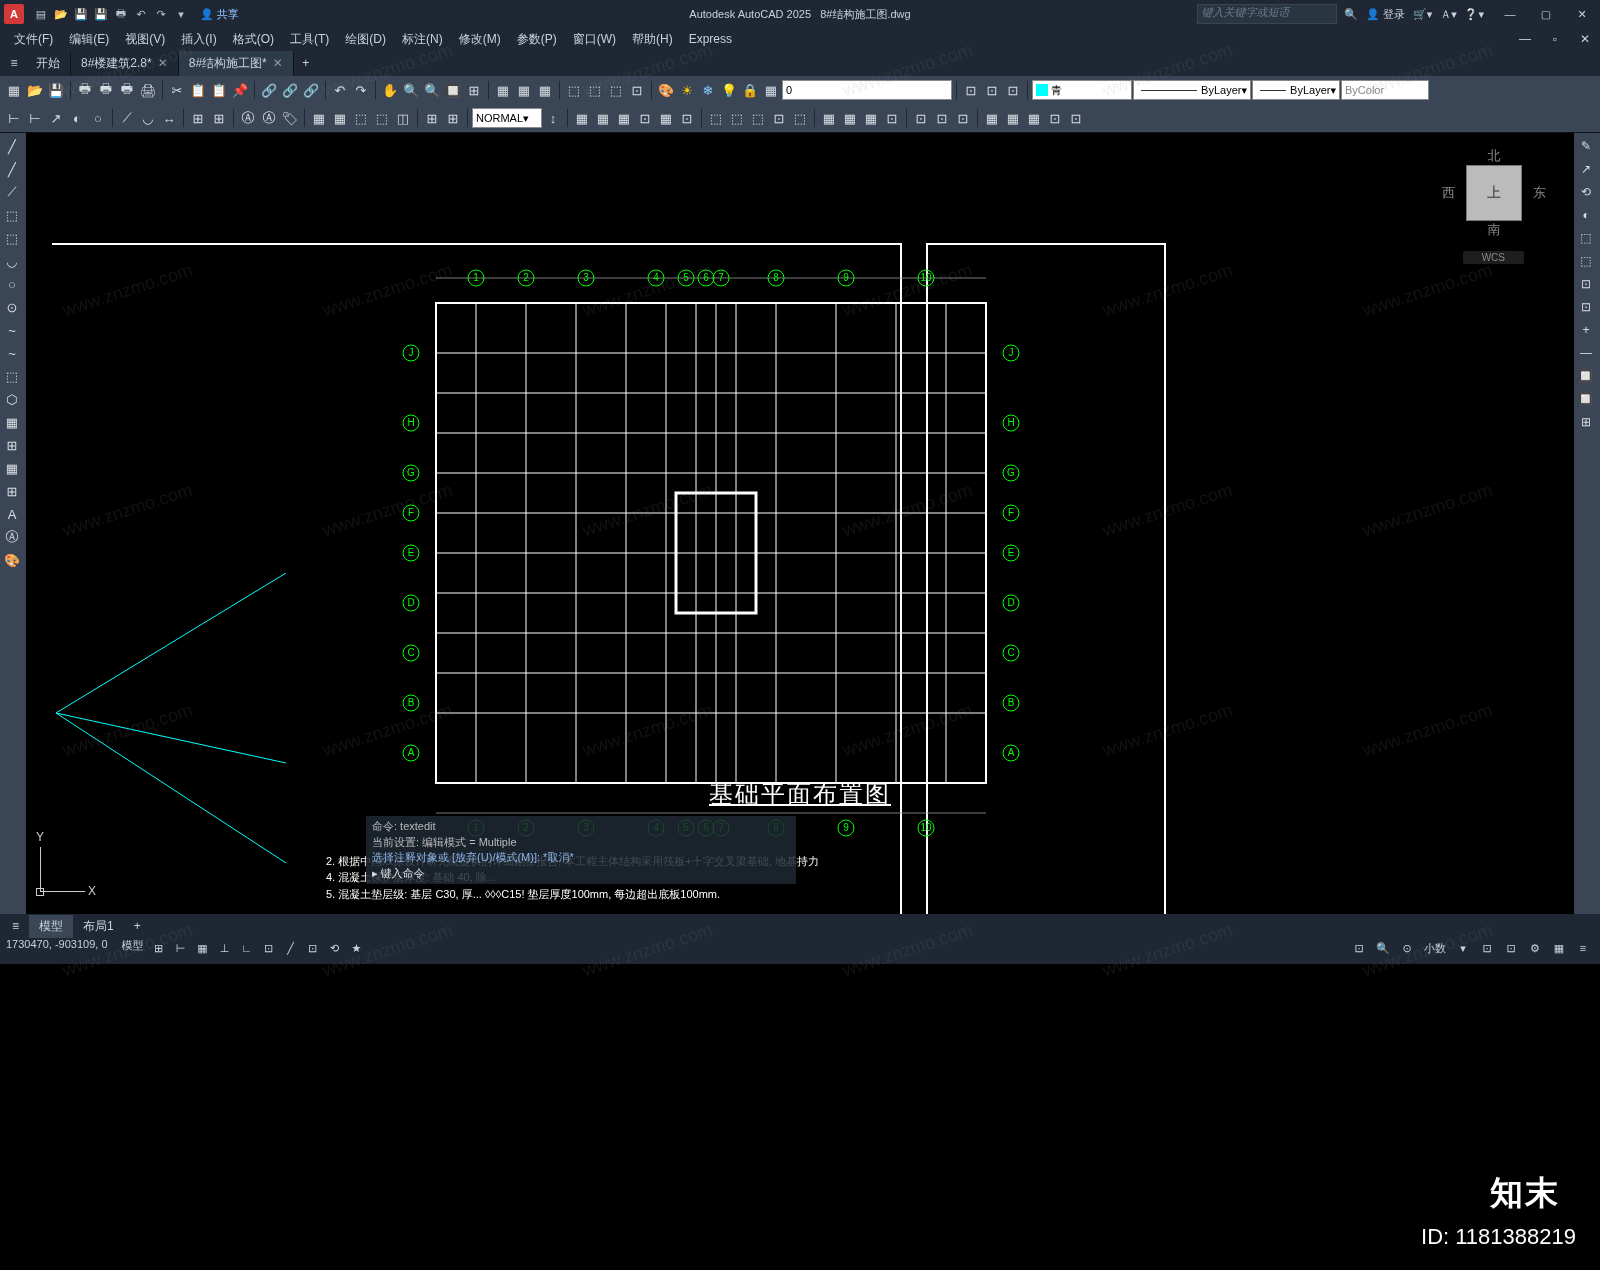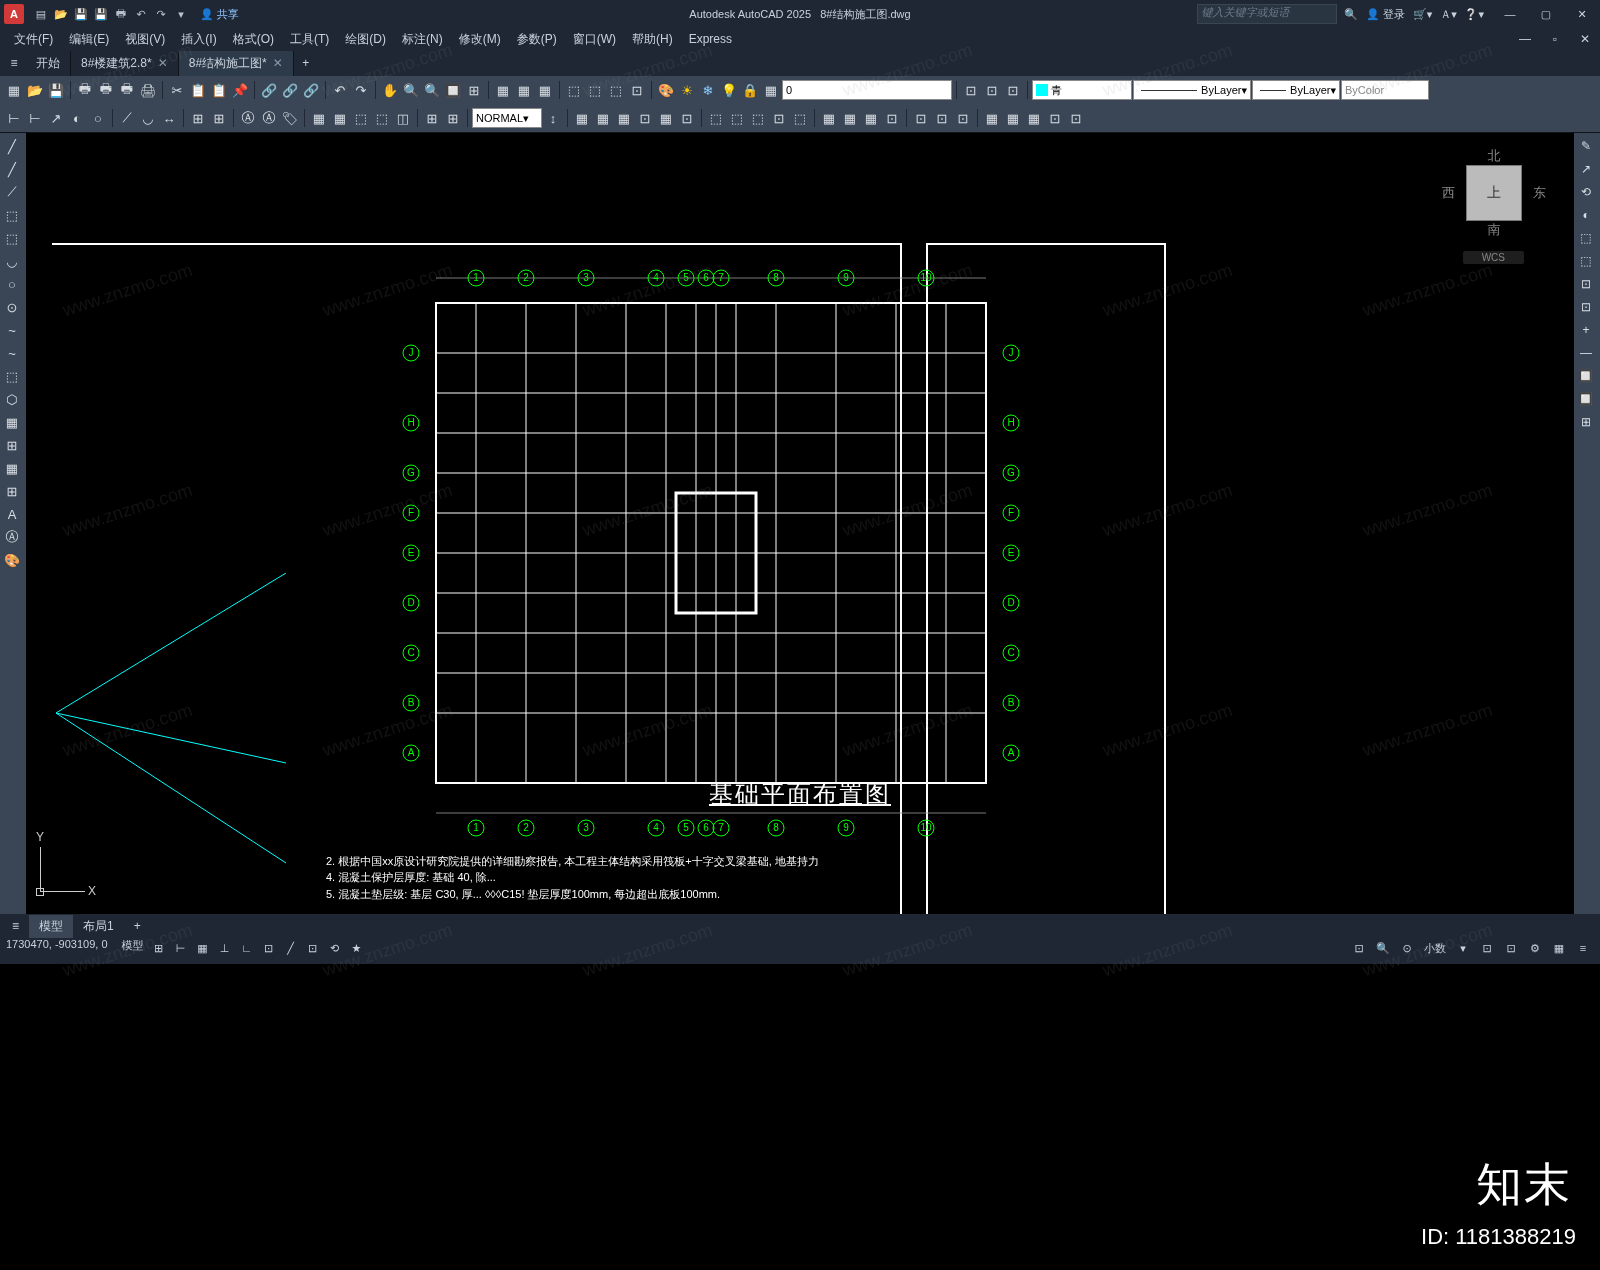--- a/index.html
+++ b/index.html
@@ -64,21 +64,21 @@
 .cmd .prompt{color:#ddd}
 .cmd .hint{color:#8ab4e8}
 .modeltabs{height:24px;background:#1e2733;display:flex;align-items:center;font-size:12px;color:#c8d2dc;padding-left:2px}
 .modeltabs span{padding:3px 10px;cursor:pointer}
 .modeltabs .active{background:#3a4656}
 .status{height:26px;background:#1e2733;display:flex;align-items:flex-start;font-size:11px;color:#c8d2dc;padding:0 6px}
 .status .coords{margin-right:10px}
 .status .right{margin-left:auto;display:flex;align-items:center;gap:2px}
 .status .ico{width:22px;height:20px;display:flex;align-items:center;justify-content:center;cursor:pointer;color:#c8d2dc}
 .status .badge{color:#c8d2dc;padding:0 4px}
-.wm-logo{position:absolute;right:28px;bottom:54px;color:#fff;font-size:46px;font-weight:400;letter-spacing:2px}
+.wm-logo{position:absolute;right:40px;bottom:54px;color:#fff;font-size:33px;font-weight:700;letter-spacing:2px}
 .wm-id{position:absolute;right:24px;bottom:20px;color:#fff;font-size:22px}
 .wm{position:absolute;color:rgba(140,140,140,.13);font-size:18px;transform:rotate(-18deg);pointer-events:none}
 </style>
 </head>
 <body>
 
 <div class="app">
  <div class="titlebar">
   <div class="logo">A</div>
   <div class="qat">
@@ -419,20 +419,26 @@
    </svg>
 
    <div class="drawing-title">基础平面布置图</div>
 
    <div class="notes">
     <div>2. 根据中国xx原设计研究院提供的详细勘察报告, 本工程主体结构采用筏板+十字交叉梁基础, 地基持力</div>
     <div>4. 混凝土保护层厚度: 基础 40, 除...</div>
     <div>5. 混凝土垫层级: 基层 C30, 厚... ◊◊◊C15! 垫层厚度100mm, 每边超出底板100mm.</div>
    </div>
 
+   <div class="cmd">
+    <div>命令: textedit</div>
+    <div>当前设置: 编辑模式 = Multiple</div>
+    <div class="hint">选择注释对象或 [放弃(U)/模式(M)]: *取消*</div>
+    <div class="prompt">▸ 键入命令</div>
+   </div>
 
    <div class="ucs">
     <div style="position:relative;width:60px;height:60px">
      <div style="position:absolute;left:0;bottom:0;width:45px;height:1px;background:#ccc"></div>
      <div style="position:absolute;left:0;bottom:0;width:1px;height:45px;background:#ccc"></div>
      <div style="position:absolute;left:48px;bottom:-6px">X</div>
      <div style="position:absolute;left:-4px;bottom:48px">Y</div>
      <div style="position:absolute;left:-4px;bottom:-4px;width:8px;height:8px;border:1px solid #ccc"></div>
     </div>
    </div>

